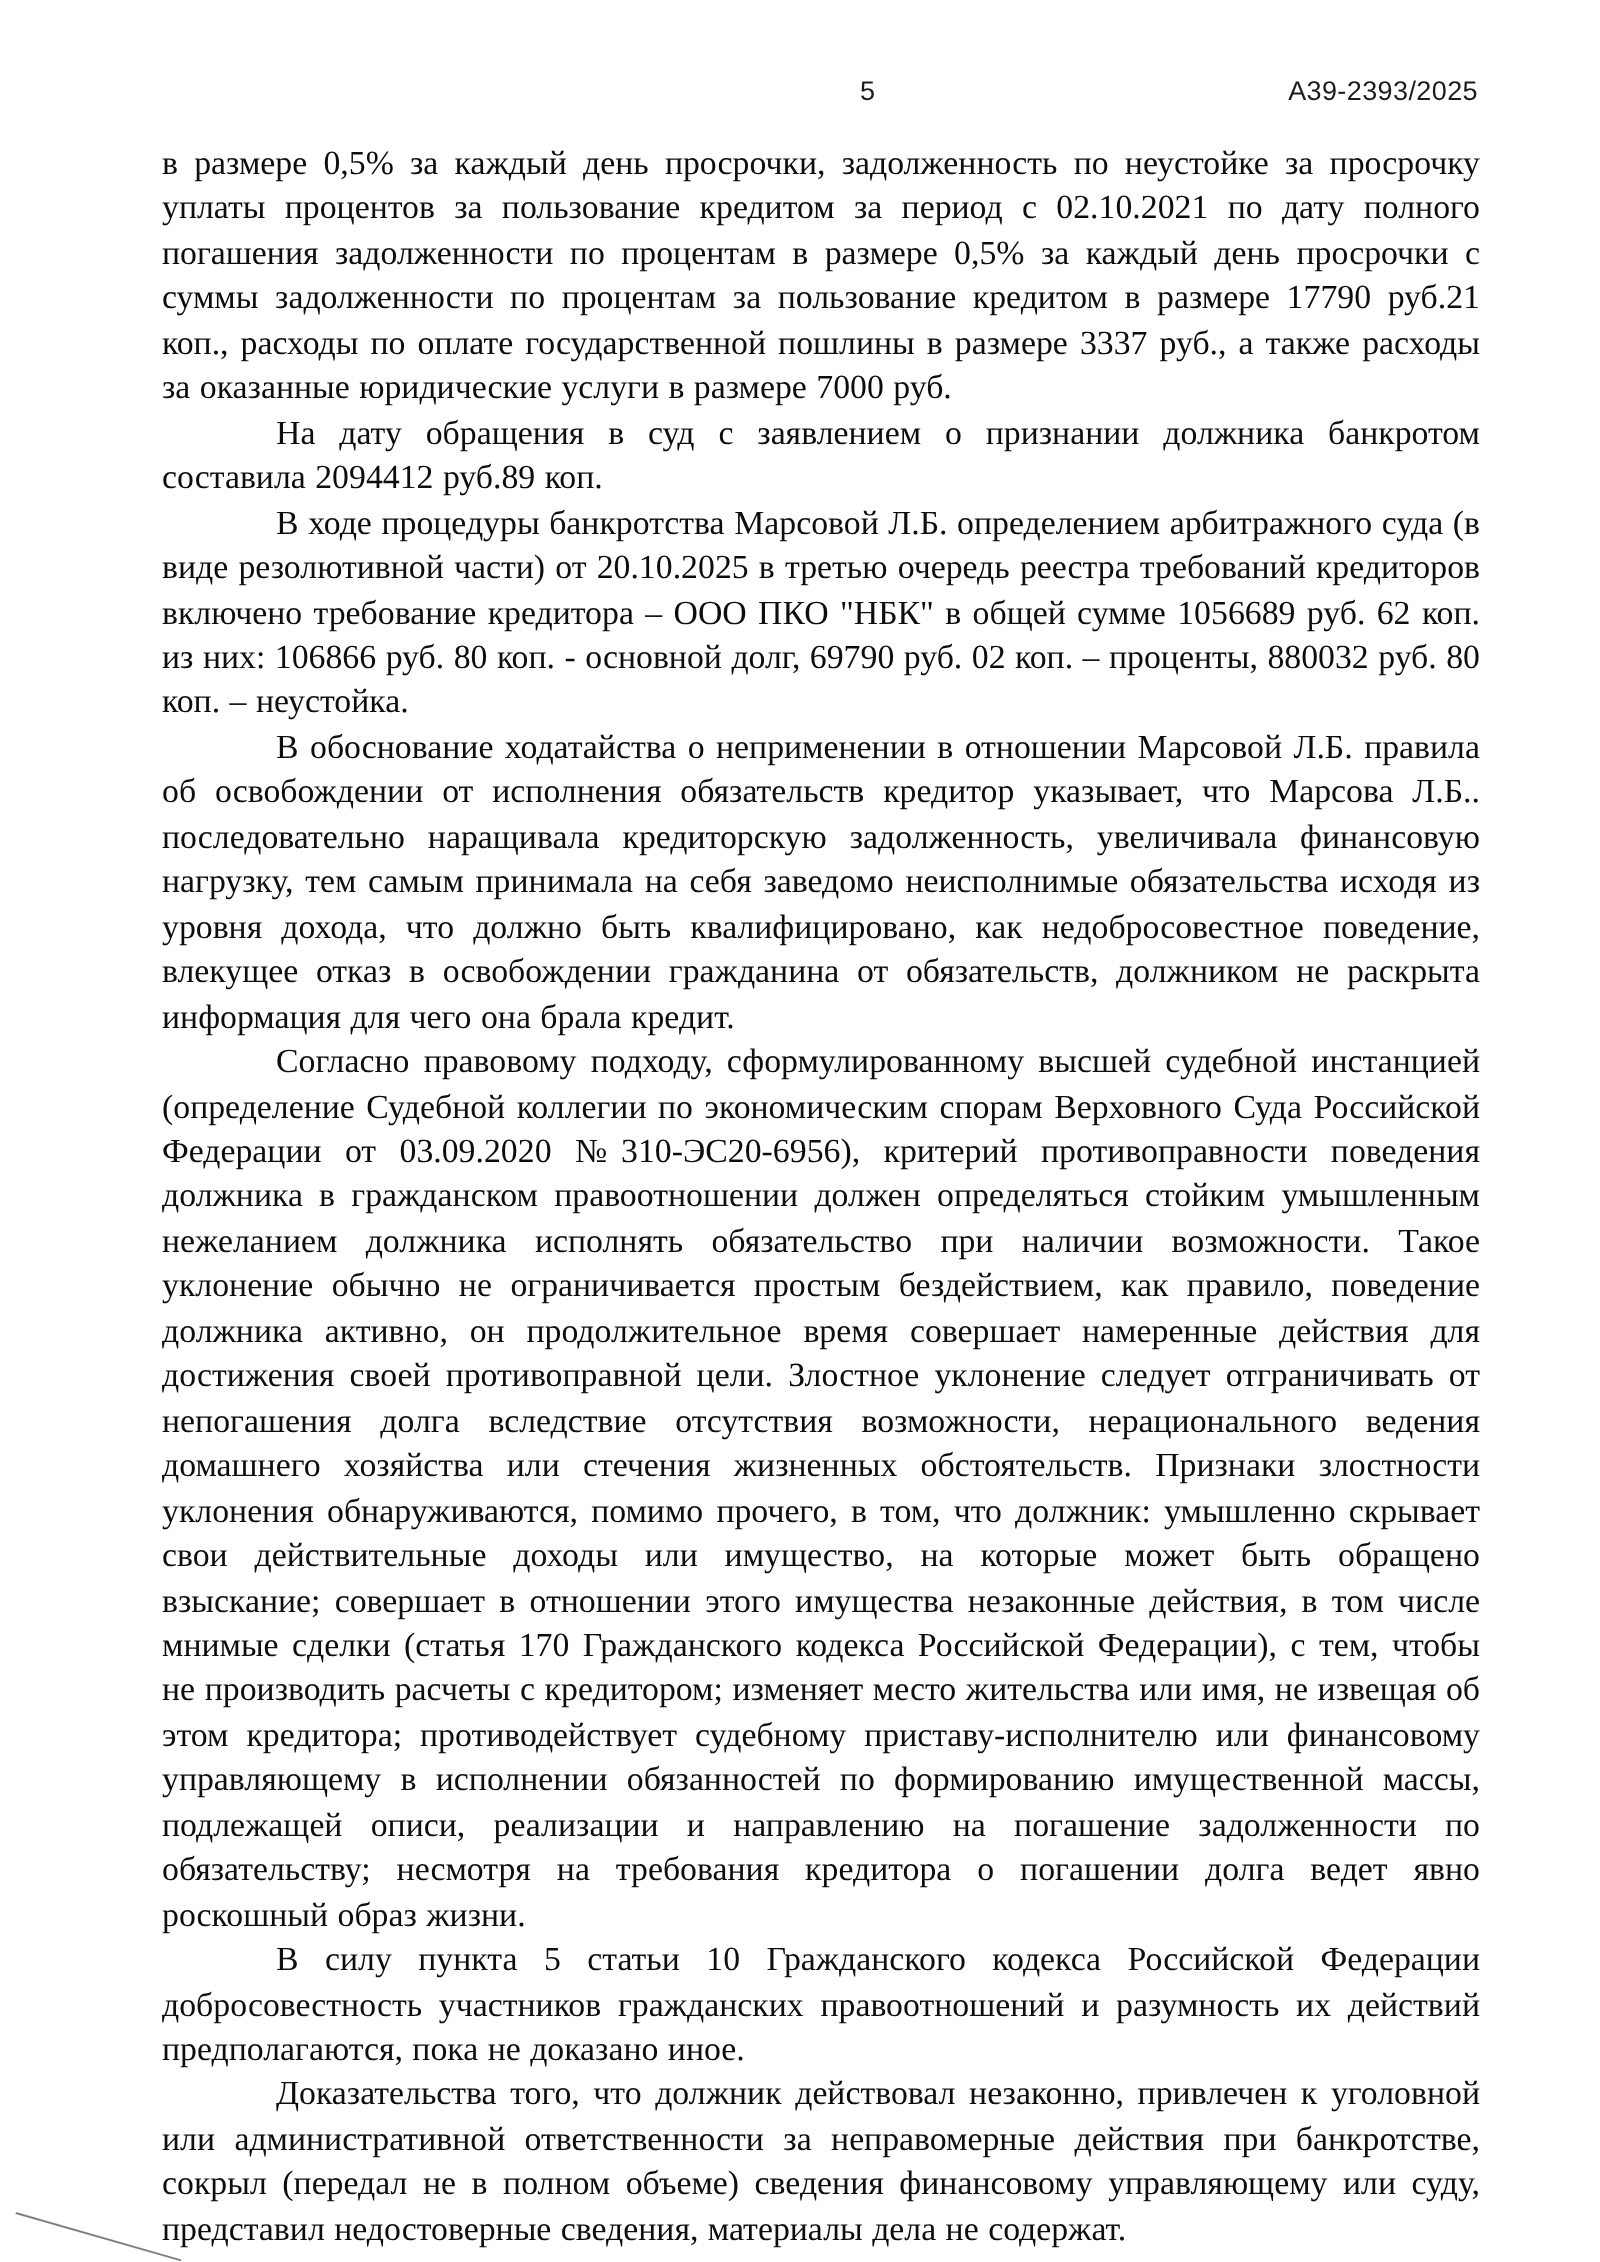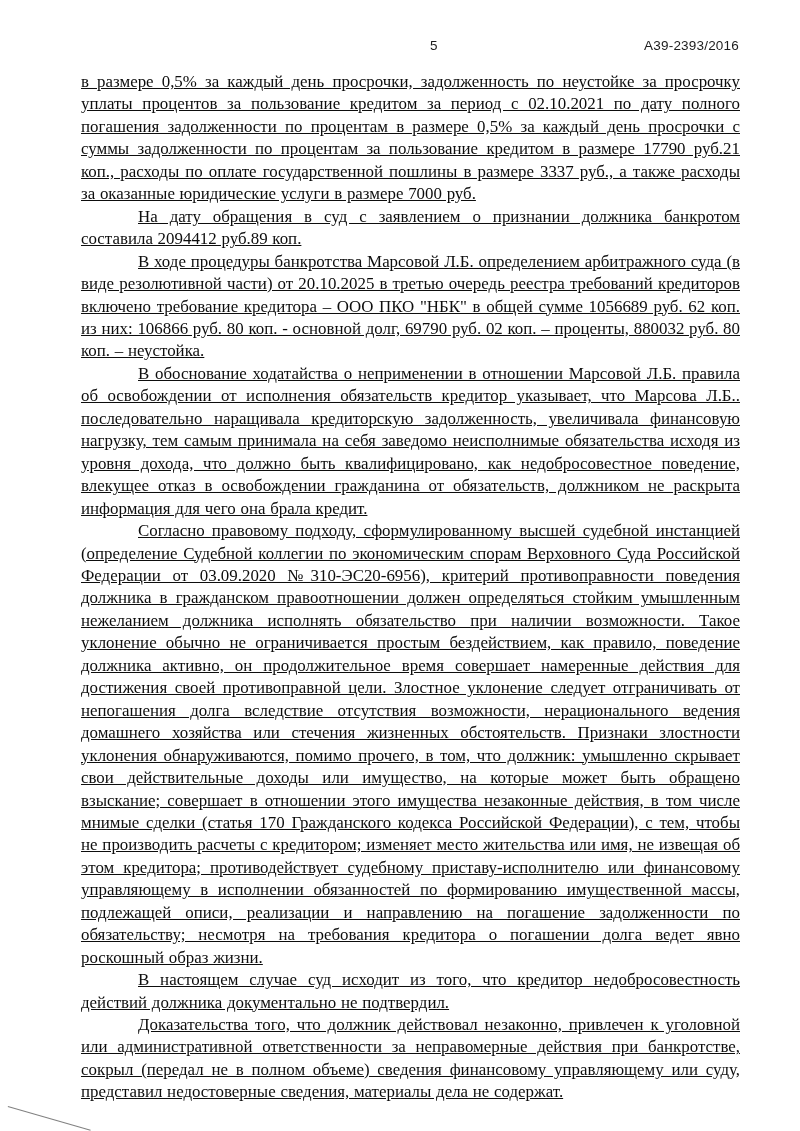--- a/index.html
+++ b/index.html
@@ -47,21 +47,20 @@
     left: 81px;
     width: 659px;
     text-align: justify;
     font-size: 16.9px;
     line-height: 22.45px;
     word-spacing: 0.5px;
   }
   .doc-body p {
     margin: 0;
     padding: 0;
-    text-decoration: underline;
   }
   .doc-body p.indent {
     text-indent: 57px;
   }
   .scan-artifact {
     position: absolute;
     left: 8px;
     top: 1106px;
     width: 86px;
     height: 0;
@@ -71,29 +70,29 @@
     opacity: 0.85;
   }
 </style>
 </head>
 <body>
 
 <div class="page">
 
   <div class="running-header">
     <span class="page-number">5</span>
-    <span class="case-number">А39-2393/2016</span>
+    <span class="case-number">А39-2393/2025</span>
   </div>
 
   <div class="doc-body">
     <p>в размере 0,5% за каждый день просрочки, задолженность по неустойке за просрочку уплаты процентов за пользование кредитом за период с 02.10.2021 по дату полного погашения задолженности по процентам в размере 0,5% за каждый день просрочки с суммы задолженности по процентам за пользование кредитом в размере 17790 руб.21 коп., расходы по оплате государственной пошлины в размере 3337 руб., а также расходы за оказанные юридические услуги в размере 7000 руб.</p>
     <p class="indent">На дату обращения в суд с заявлением о признании должника банкротом составила 2094412 руб.89 коп.</p>
     <p class="indent">В ходе процедуры банкротства Марсовой Л.Б. определением арбитражного суда (в виде резолютивной части) от 20.10.2025 в третью очередь реестра требований кредиторов включено требование кредитора – ООО ПКО "НБК" в общей сумме 1056689 руб. 62 коп. из них: 106866 руб. 80 коп. - основной долг, 69790 руб. 02 коп. – проценты, 880032 руб. 80 коп. – неустойка.</p>
     <p class="indent">В обоснование ходатайства о неприменении в отношении Марсовой Л.Б. правила об освобождении от исполнения обязательств кредитор указывает, что Марсова Л.Б.. последовательно наращивала кредиторскую задолженность, увеличивала финансовую нагрузку, тем самым принимала на себя заведомо неисполнимые обязательства исходя из уровня дохода, что должно быть квалифицировано, как недобросовестное поведение, влекущее отказ в освобождении гражданина от обязательств, должником не раскрыта информация для чего она брала кредит.</p>
     <p class="indent">Согласно правовому подходу, сформулированному высшей судебной инстанцией (определение Судебной коллегии по экономическим спорам Верховного Суда Российской Федерации от 03.09.2020 №310-ЭС20-6956), критерий противоправности поведения должника в гражданском правоотношении должен определяться стойким умышленным нежеланием должника исполнять обязательство при наличии возможности. Такое уклонение обычно не ограничивается простым бездействием, как правило, поведение должника активно, он продолжительное время совершает намеренные действия для достижения своей противоправной цели. Злостное уклонение следует отграничивать от непогашения долга вследствие отсутствия возможности, нерационального ведения домашнего хозяйства или стечения жизненных обстоятельств. Признаки злостности уклонения обнаруживаются, помимо прочего, в том, что должник: умышленно скрывает свои действительные доходы или имущество, на которые может быть обращено взыскание; совершает в отношении этого имущества незаконные действия, в том числе мнимые сделки (статья 170 Гражданского кодекса Российской Федерации), с тем, чтобы не производить расчеты с кредитором; изменяет место жительства или имя, не извещая об этом кредитора; противодействует судебному приставу-исполнителю или финансовому управляющему в исполнении обязанностей по формированию имущественной массы, подлежащей описи, реализации и направлению на погашение задолженности по обязательству; несмотря на требования кредитора о погашении долга ведет явно роскошный образ жизни.</p>
-    <p class="indent">В настоящем случае суд исходит из того, что кредитор недобросовестность действий должника документально не подтвердил.</p>
+    <p class="indent">В силу пункта 5 статьи 10 Гражданского кодекса Российской Федерации добросовестность участников гражданских правоотношений и разумность их действий предполагаются, пока не доказано иное.</p>
     <p class="indent">Доказательства того, что должник действовал незаконно, привлечен к уголовной или административной ответственности за неправомерные действия при банкротстве, сокрыл (передал не в полном объеме) сведения финансовому управляющему или суду, представил недостоверные сведения, материалы дела не содержат.</p>
 
   </div>
 
   <div class="scan-artifact"></div>
 
 </div>
 
 </body></html>

